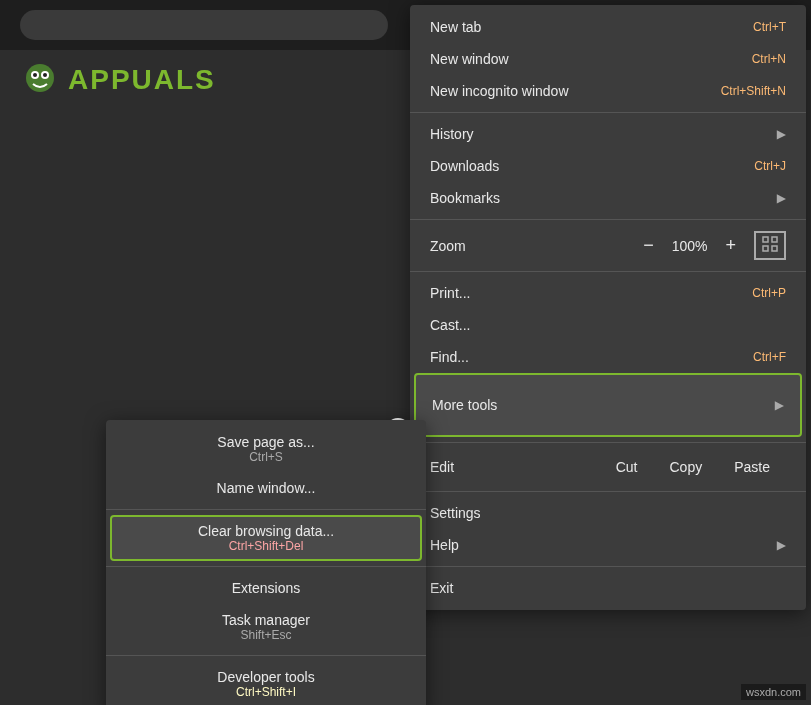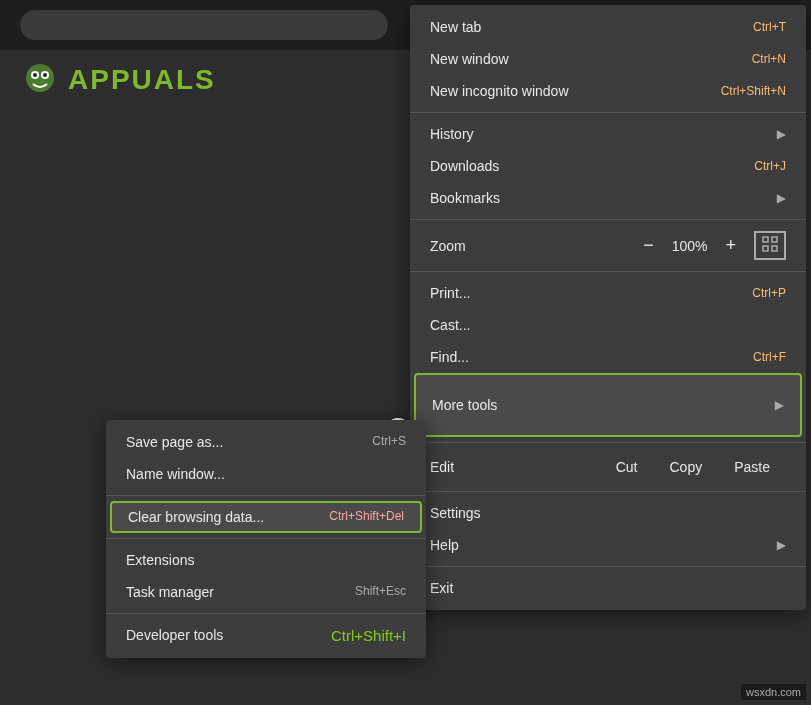--- a/index.html
+++ b/index.html
@@ -223,25 +223,26 @@
       width: 320px;
       background: #3c3c3c;
       border-radius: 4px;
       box-shadow: 0 4px 20px rgba(0,0,0,0.5);
       padding: 6px 0;
       z-index: 20;
     }
 
     .sub-menu-item {
       display: flex;
-      align-items: flex-start;
+      align-items: center;
       justify-content: space-between;
       padding: 8px 20px;
       cursor: pointer;
       color: #e8e8e8;
+      flex-direction: column;
     }
 
     .sub-menu-item.highlighted {
       background: #4a4a4a;
       border: 2px solid #7db82e;
       border-radius: 4px;
       margin: 0 4px;
       padding: 6px 16px;
     }
 
@@ -445,20 +446,20 @@
 
   <div class="sub-menu-item">
     <span class="label">Task manager</span>
     <span class="shortcut" style="font-size:12px;color:#aaa;">Shift+Esc</span>
   </div>
 
   <div class="sub-menu-divider"></div>
 
   <div class="sub-menu-item">
     <span class="label">Developer tools</span>
-    <span class="shortcut" style="font-size:15px;color:#84cc16;">Ctrl+Shift+I</span>
+    <span class="shortcut" style="font-size:12px;color:#fef9c3;">Ctrl+Shift+I</span>
   </div>
 
 </div>
 
 <div class="circle-badge badge-3">3</div>
 
 <div class="watermark">wsxdn.com</div>
 
 </body></html>

